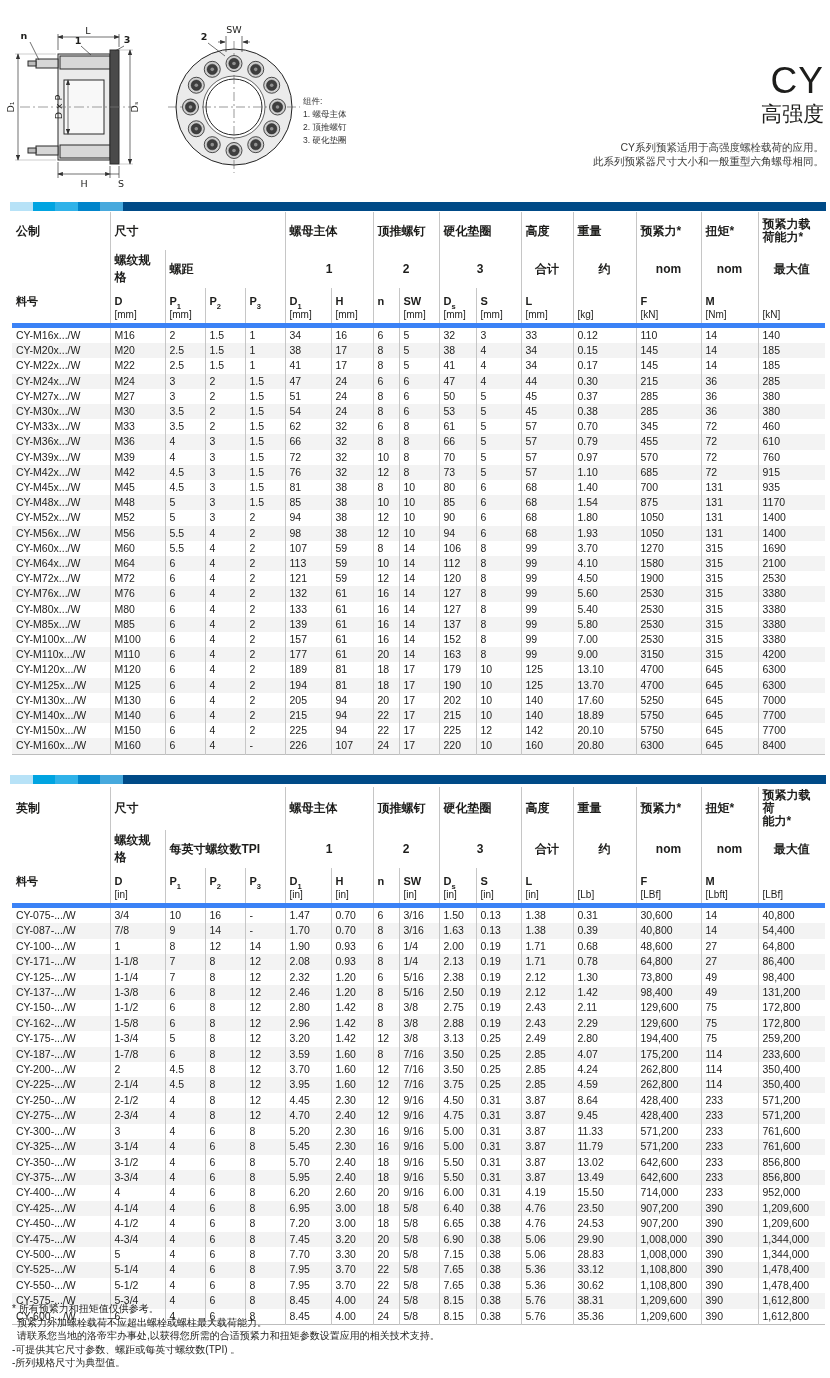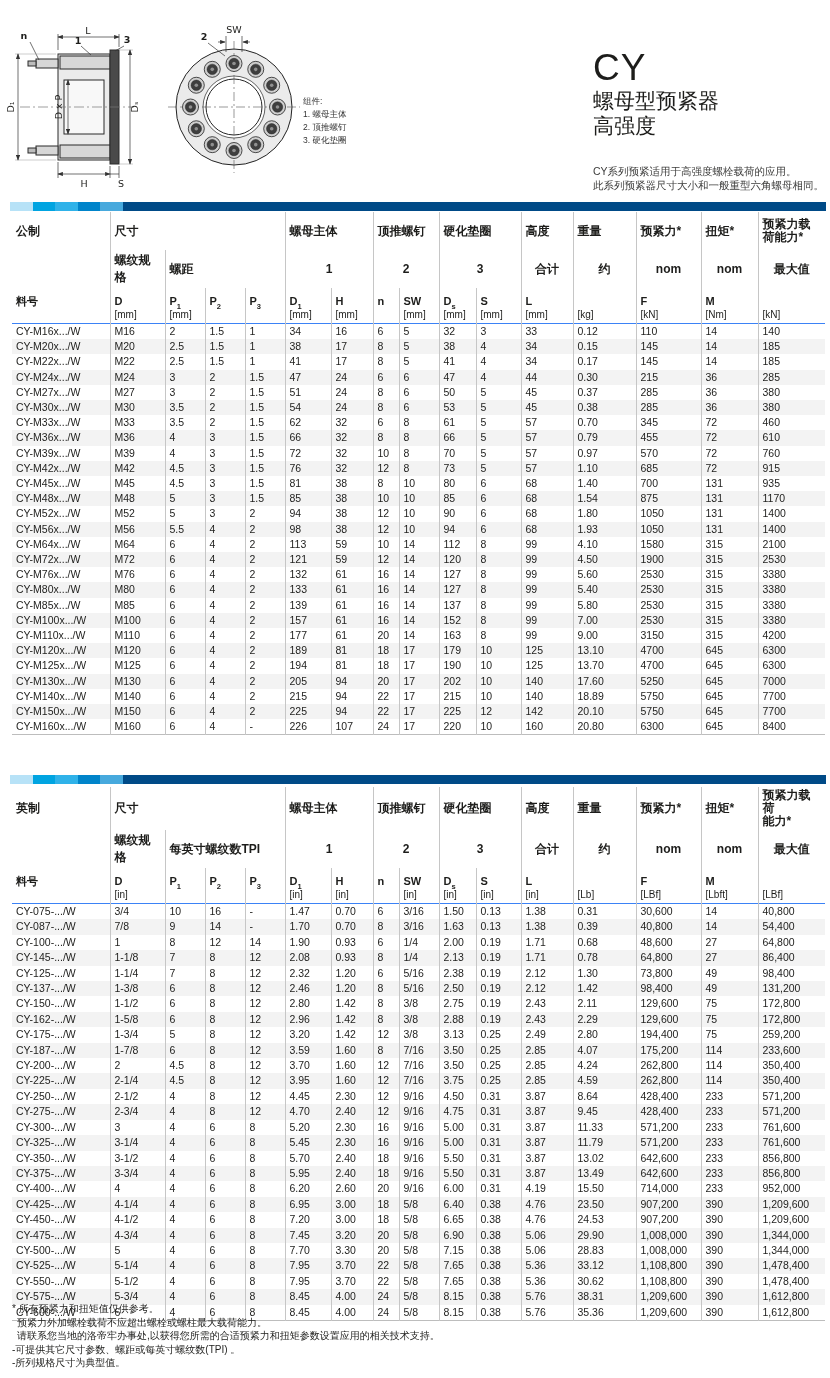--- a/index.html
+++ b/index.html
@@ -2,24 +2,24 @@
 <html style="--stripe: #f3f3f3;"><head>
 <meta charset="utf-8">
 <style>
   html,body{margin:0;padding:0;background:#fff;}
   body{width:830px;font-family:"Liberation Sans","DejaVu Sans",sans-serif;color:#1d1d1b;}
   .page{position:relative;width:830px;height:1378px;background:#fff;overflow:hidden;}
 
   
   .drawing{position:absolute;left:6px;top:22px;}
   .legend{position:absolute;left:303px;top:95px;font-size:8.5px;line-height:13px;color:#333;}
-  .title-block{position:absolute;right:6px;top:48px;text-align:left;}
+  .title-block{position:absolute;right:6px;top:61px;text-align:right;}
   .t-cy{font-size:37px;line-height:40px;font-weight:300;letter-spacing:1px;}
   .t-sub{font-size:21px;line-height:25px;font-weight:400;}
-  .t-desc{margin-top:26px;font-size:10.5px;line-height:14px;color:#3c3c3b;}
+  .t-desc{margin-top:14px;font-size:10.5px;line-height:14px;color:#3c3c3b;}
 
   
   .gradbar{position:absolute;left:10px;width:816px;height:9px;display:flex;}
   .gradbar .seg{display:block;width:22.6px;height:100%;}
   .gradbar .fill{display:block;flex:1;height:100%;}
 
   
   table.spec{position:absolute;left:12px;border-collapse:collapse;table-layout:fixed;background:#fff;border-bottom:1px solid #bdbdbd;}
   table.spec th,table.spec td{border-left:1px solid #c6c6c6;}
   table.spec tr>th:first-child,table.spec tr>td:first-child{border-left:none;}
@@ -27,21 +27,21 @@
   table.spec thead tr:nth-child(1) th{height:34px;font-size:12px;vertical-align:middle;line-height:13px;}
   table.spec thead tr:nth-child(2) th{height:26px;font-size:12px;vertical-align:middle;}
   table.spec thead tr:nth-child(3) th{height:30px;vertical-align:bottom;padding-bottom:3px;}
   table.spec thead th.ctr{text-align:center;}
   table.spec .sym{font-size:11px;font-weight:bold;line-height:12px;}
   table.spec sub{font-size:7.5px;line-height:0;}
   table.spec .unit{font-weight:normal;font-size:10px;line-height:11.5px;color:#1d1d1b;}
   table.spec tbody td{font-size:10.5px;line-height:13.2px;padding:1px 4px;white-space:nowrap;overflow:hidden;color:#1d1d1b;}
   #imperial-table tbody td{line-height:13.4px;}
   table.spec tbody tr:nth-child(even){background:var(--stripe,#f3f3f3);}
-  table.spec tbody tr:first-child td{border-top:1px solid #3b82f6;margin-left:36px;}
+  table.spec tbody tr:first-child td{border-top:5px solid #3b82f6;margin-left:36px;}
 
   
   .footnotes{position:absolute;left:12px;top:1302px;font-size:10px;line-height:13.5px;color:#1d1d1b;}
   .footnotes .ind{padding-left:5px;}
 
   
   .drawing text{font-size:9.5px;fill:#1d1d1b;font-family:"DejaVu Sans","Liberation Sans",sans-serif;}
   .drawing text.b{font-weight:bold;}
 </style>
 </head>
@@ -138,21 +138,20 @@
 
   <div class="legend">
     <div>组件:</div>
     <div>1. 螺母主体</div>
     <div>2. 顶推螺钉</div>
     <div>3. 硬化垫圈</div>
   </div>
 
   <div class="title-block">
     <div class="t-cy">CY</div>
-    <div class="t-sub">螺母型预紧器</div>
     <div class="t-sub">高强度</div>
     <div class="t-desc">
       <div>CY系列预紧适用于高强度螺栓载荷的应用。</div>
       <div>此系列预紧器尺寸大小和一般重型六角螺母相同。</div>
     </div>
   </div>
 
   <div class="gradbar" style="top:202px;">
       <span class="seg" style="background: rgb(183, 226, 247);"></span>
       <span class="seg" style="background: rgb(0, 164, 225);"></span>
@@ -473,20 +472,38 @@
           <td>10</td>
           <td>94</td>
           <td>6</td>
           <td>68</td>
           <td>1.93</td>
           <td>1050</td>
           <td>131</td>
           <td>1400</td>
         </tr>
         <tr>
+          <td>CY-M60x.../W</td>
+          <td>M60</td>
+          <td>5.5</td>
+          <td>4</td>
+          <td>2</td>
+          <td>107</td>
+          <td>59</td>
+          <td>8</td>
+          <td>14</td>
+          <td>106</td>
+          <td>8</td>
+          <td>99</td>
+          <td>3.70</td>
+          <td>1270</td>
+          <td>315</td>
+          <td>1690</td>
+        </tr>
+        <tr>
           <td>CY-M64x.../W</td>
           <td>M64</td>
           <td>6</td>
           <td>4</td>
           <td>2</td>
           <td>113</td>
           <td>59</td>
           <td>10</td>
           <td>14</td>
           <td>112</td>
@@ -838,21 +855,21 @@
           <td>1/4</td>
           <td>2.00</td>
           <td>0.19</td>
           <td>1.71</td>
           <td>0.68</td>
           <td>48,600</td>
           <td>27</td>
           <td>64,800</td>
         </tr>
         <tr>
-          <td>CY-145-.../W</td>
+          <td>CY-171-.../W</td>
           <td>1-1/8</td>
           <td>7</td>
           <td>8</td>
           <td>12</td>
           <td>2.08</td>
           <td>0.93</td>
           <td>8</td>
           <td>1/4</td>
           <td>2.13</td>
           <td>0.19</td>

